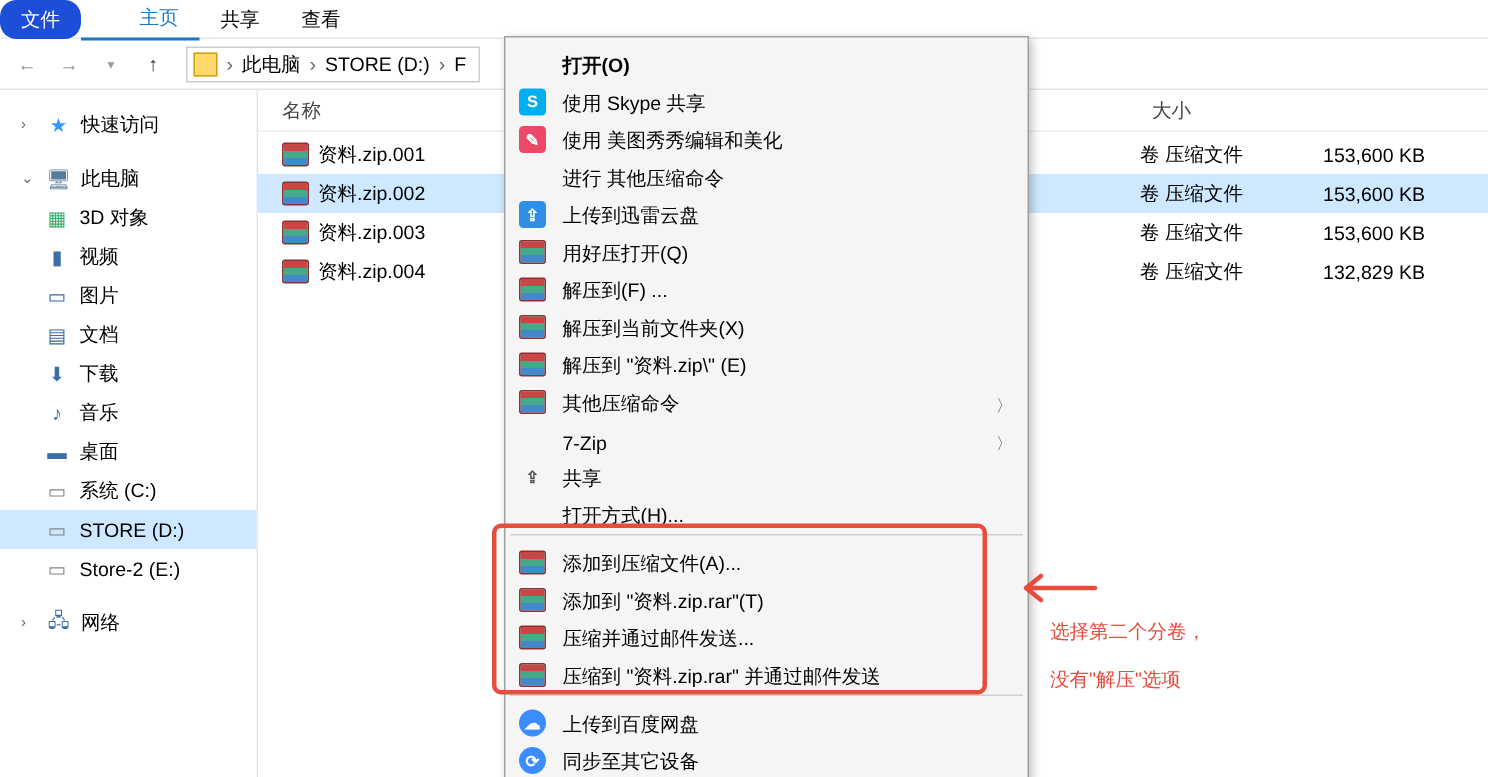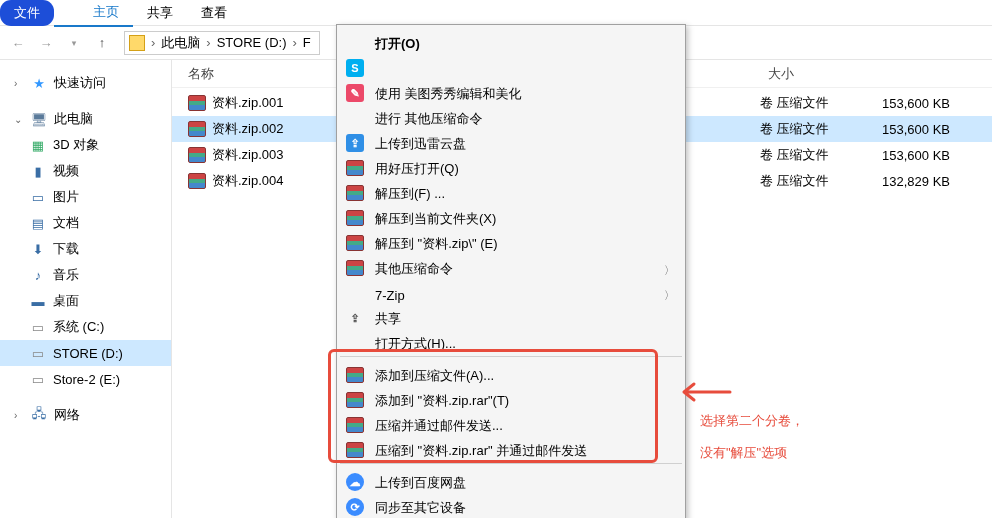--- a/index.html
+++ b/index.html
@@ -206,20 +206,21 @@
 
 <div class="ctx">
   <div class="mi bold">
       <span class="mi-ico"></span>
       <span class="mi-txt">打开(O)</span>
     </div>
   <div class="mi">
       <span class="mi-ico">
         <span class="sq skype">S</span>
       </span>
+      <span class="mi-txt">使用 Skype 共享</span>
     </div>
   <div class="mi">
       <span class="mi-ico">
         <span class="sq meitu">✎</span>
       </span>
       <span class="mi-txt">使用 美图秀秀编辑和美化</span>
     </div>
   <div class="mi">
       <span class="mi-ico"></span>
       <span class="mi-txt">进行 其他压缩命令</span>

